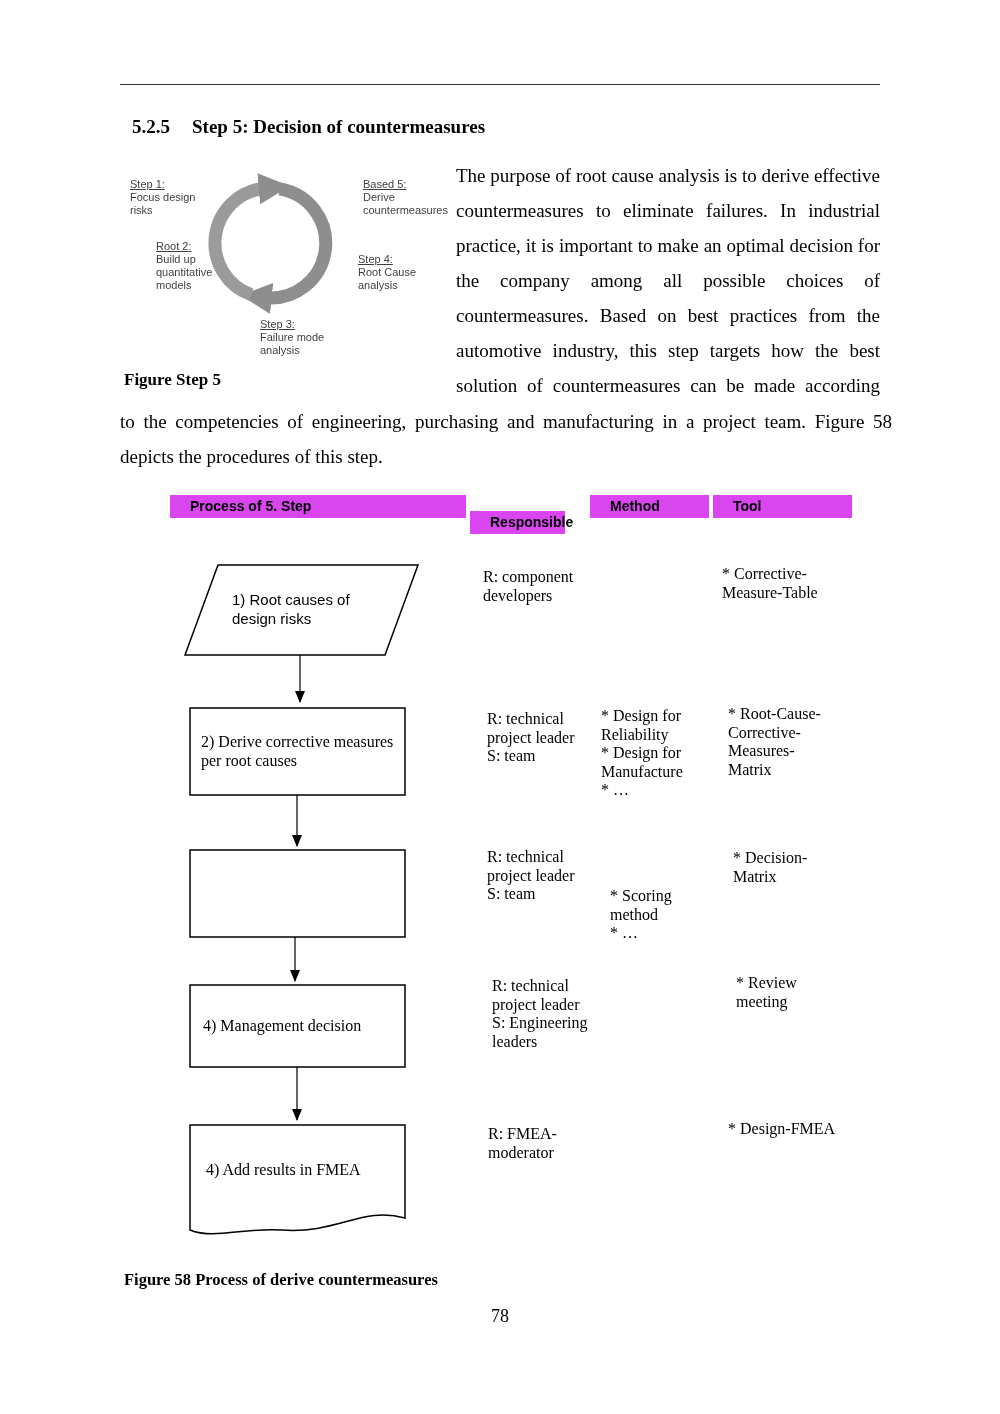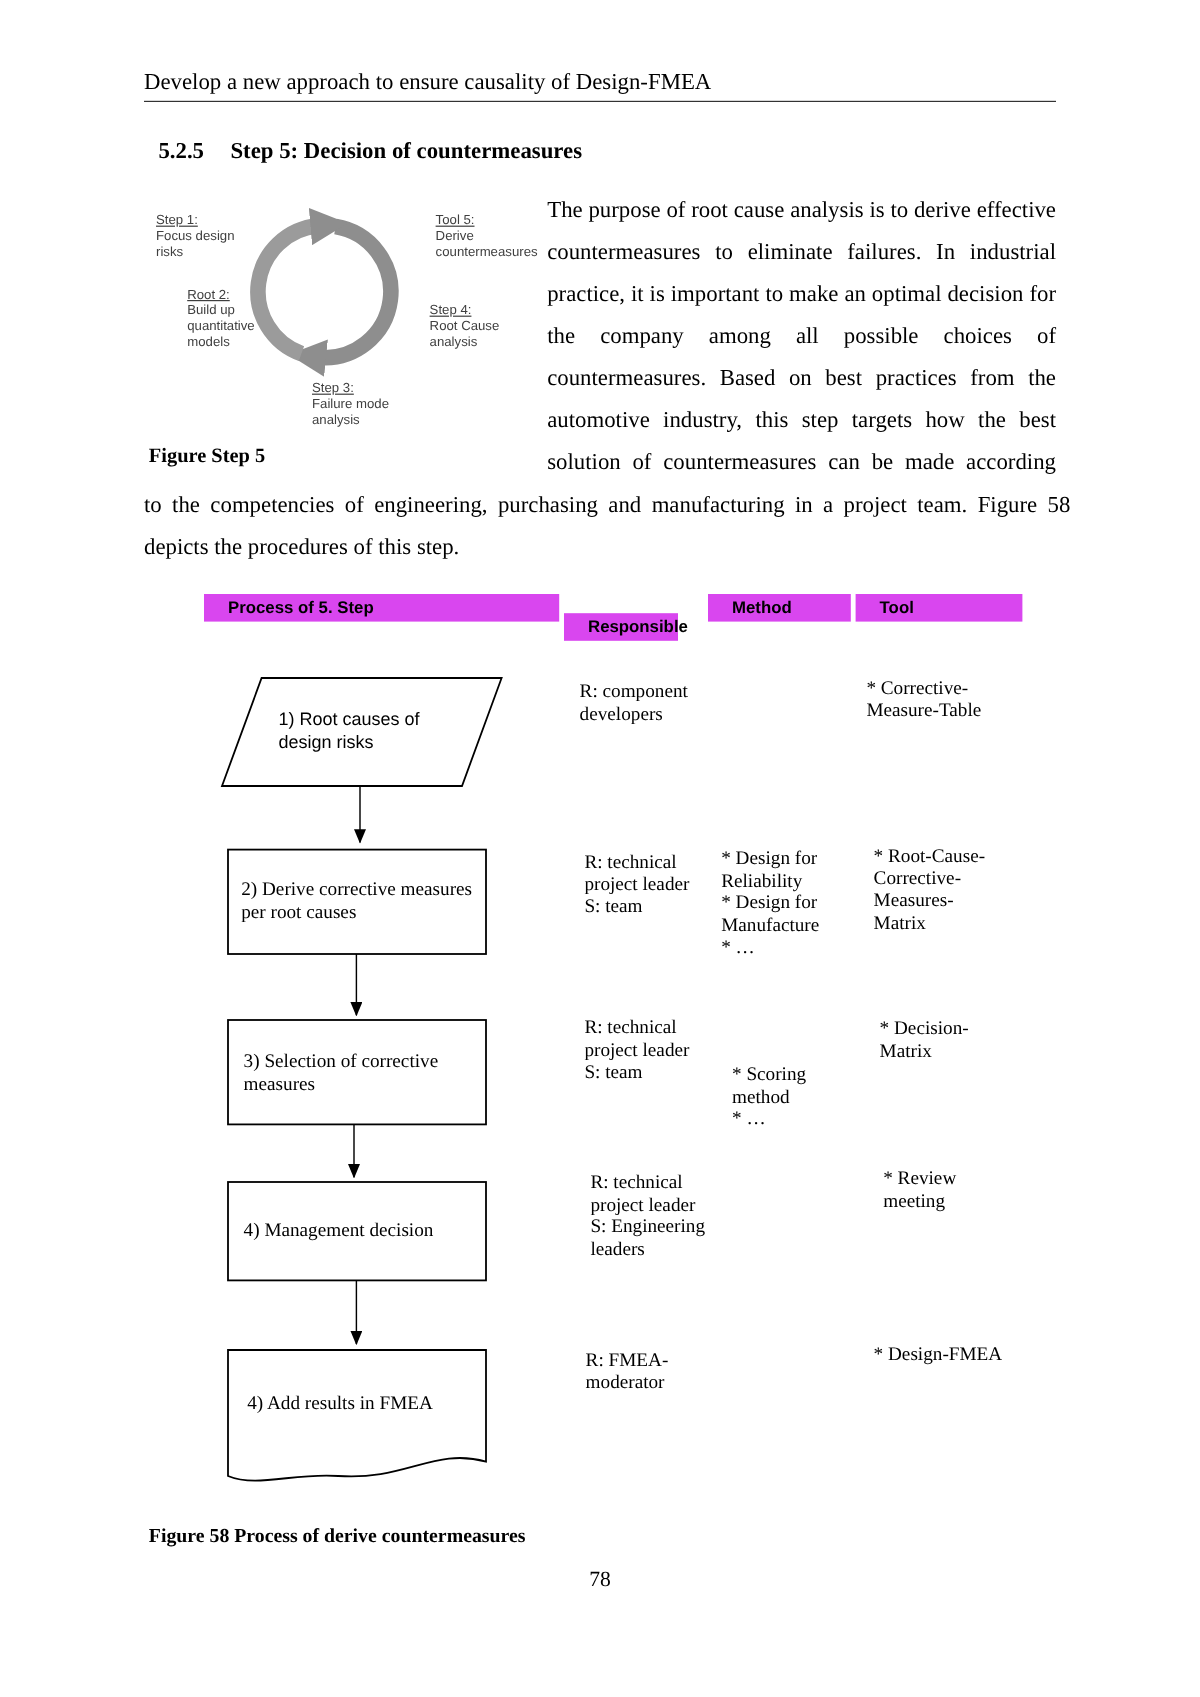--- a/index.html
+++ b/index.html
@@ -40,21 +40,20 @@
   .cell { font-family:"Liberation Serif", serif; font-size:16px; line-height:18.5px; }
 
   .fig58-caption { left:124px; top:1270px; font-weight:bold; font-size:16.5px; }
   .page-number { left:0; top:1306px; width:100%; text-align:center; font-size:18px; }
 </style>
 </head>
 <body>
 
 <div class="page">
 
-  <div class="abs header-text">Develop a new approach to ensure causality of Design-FMEA</div>
   <div class="abs header-rule"></div>
 
   <div class="abs section-heading">
     <span class="sec-num">5.2.5</span><span>Step 5: Decision of countermeasures</span>
   </div>
 
   <svg class="abs" style="left:190px; top:168px;" width="170" height="150" viewBox="0 0 170 150">
     <defs>
       <marker id="cycArr" markerUnits="strokeWidth" markerWidth="2.4" markerHeight="2.4" refX="0.5" refY="1.2" orient="auto">
         <path d="M0,0 L2.4,1.2 L0,2.4 Z" fill="#8e8e8e"></path>
@@ -78,21 +77,21 @@
     <span class="step-name">Step 3:</span>
     <div class="pre">Failure mode
 analysis</div>
   </div>
   <div class="abs cycle-label" style="left:358px; top:253px; width:90px;">
     <span class="step-name">Step 4:</span>
     <div class="pre">Root Cause
 analysis</div>
   </div>
   <div class="abs cycle-label" style="left:363px; top:178px; width:95px;">
-    <span class="step-name">Tool 5:</span>
+    <span class="step-name">Based 5:</span>
     <div class="pre">Derive
 countermeasures</div>
   </div>
   <div class="abs fig-caption" style="left:124px; top:370px;">Figure Step 5</div>
 
   <div class="abs body-para para-right">The purpose of root cause analysis is to derive effective countermeasures to eliminate failures. In industrial practice, it is important to make an optimal decision for the company among all possible choices of countermeasures. Based on best practices from the automotive industry, this step targets how the best solution of countermeasures can be made according</div>
   <div class="abs body-para para-full">to the competencies of engineering, purchasing and manufacturing in a project team. Figure 58 depicts the procedures of this step.</div>
 
   <div class="abs thead" style="left:170px; width:296px;">Process of 5. Step</div>
   <div class="abs thead" style="left:470px; width:95px;margin-top:16px;">Responsible</div>
@@ -113,22 +112,20 @@
     <line x1="125" y1="407" x2="125" y2="451" stroke="#000" stroke-width="1.2" marker-end="url(#flowArr)"></line>
     <rect x="20" y="455" width="215" height="82" fill="#ffffff" stroke="#000" stroke-width="1.5"></rect>
     <line x1="127" y1="537" x2="127" y2="590" stroke="#000" stroke-width="1.2" marker-end="url(#flowArr)"></line>
     <path d="M 20 595 L 235 595 L 235 688 C 192 676 168 704 112 700 C 76 697 44 710 20 700 Z" fill="#ffffff" stroke="#000" stroke-width="1.5"></path>
   </svg>
 
   <div class="abs node-text node-sans pre" style="left:232px; top:590px; width:165px;">1) Root causes of
 design risks</div>
   <div class="abs node-text node-serif pre" style="left:201px; top:732px; width:215px;">2) Derive corrective measures
 per root causes</div>
-  <div class="abs node-text node-serif pre" style="left:203px; top:875px; width:200px;">3) Selection of corrective
-measures</div>
   <div class="abs node-text node-serif pre" style="left:203px; top:1016px; width:200px;">4) Management decision</div>
   <div class="abs node-text node-serif pre" style="left:206px; top:1160px; width:200px;">4) Add results in FMEA</div>
 
   <div class="abs cell pre" style="left:483px; top:568px; width:120px;">R: component
 developers</div>
   <div class="abs cell pre" style="left:722px; top:565px; width:130px;">* Corrective-
 Measure-Table</div>
 
   <div class="abs cell pre" style="left:487px; top:710px; width:115px;">R: technical
 project leader

